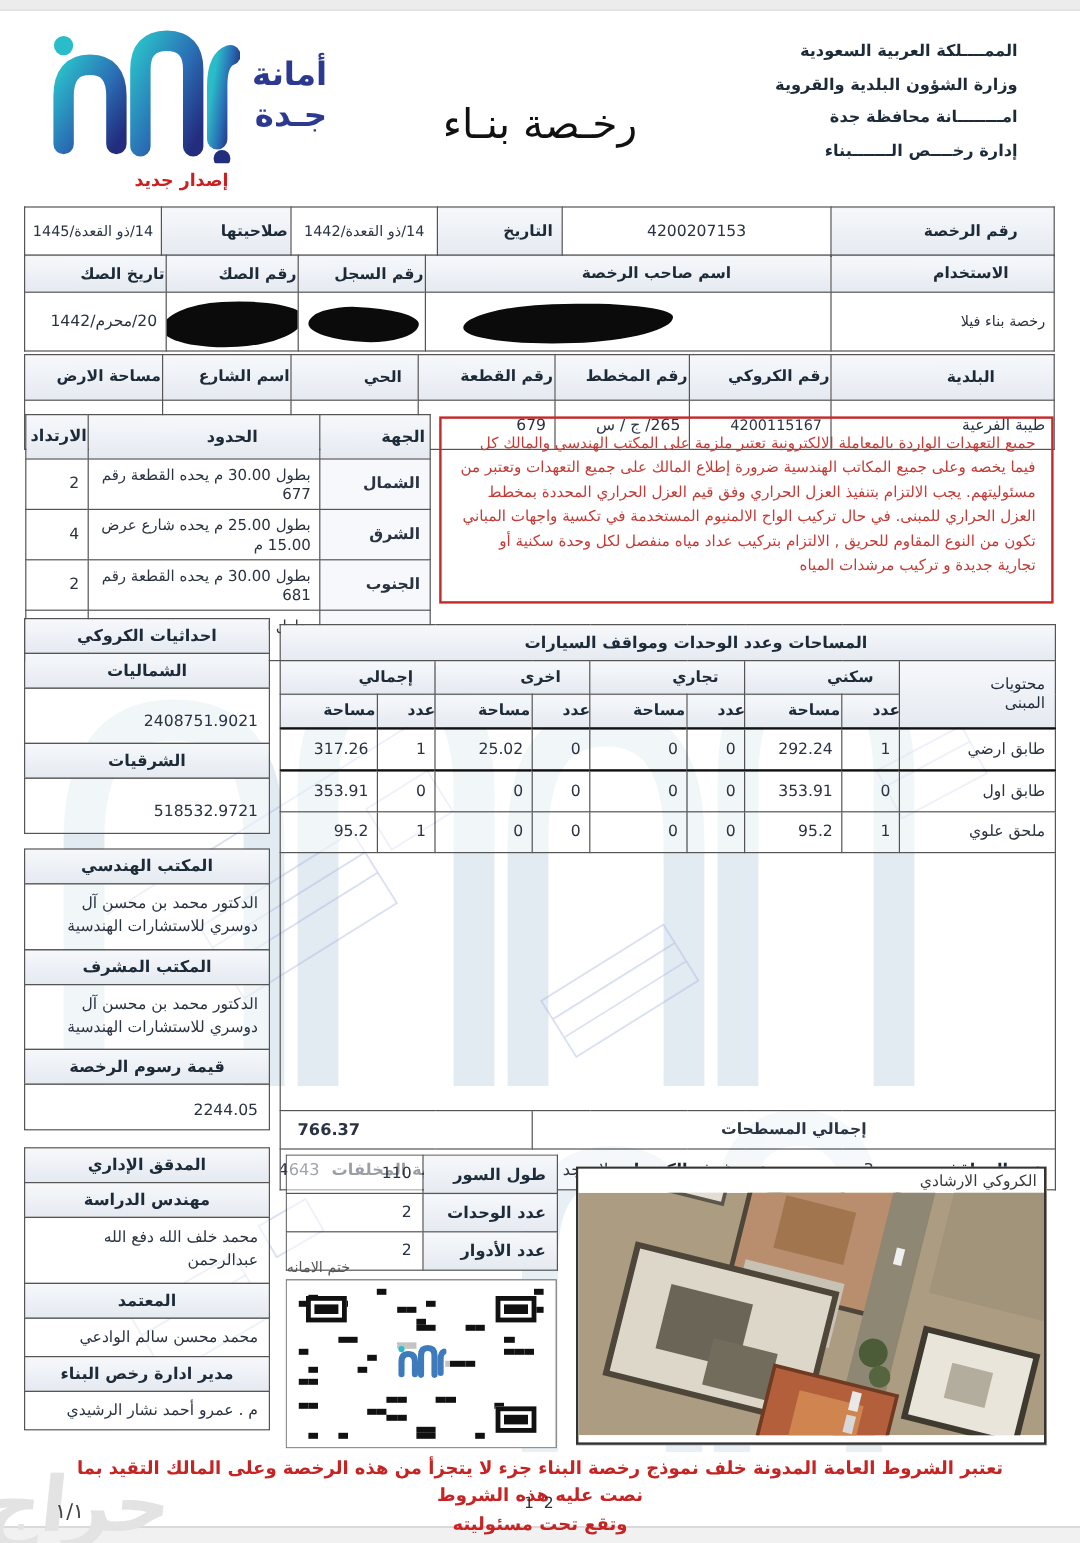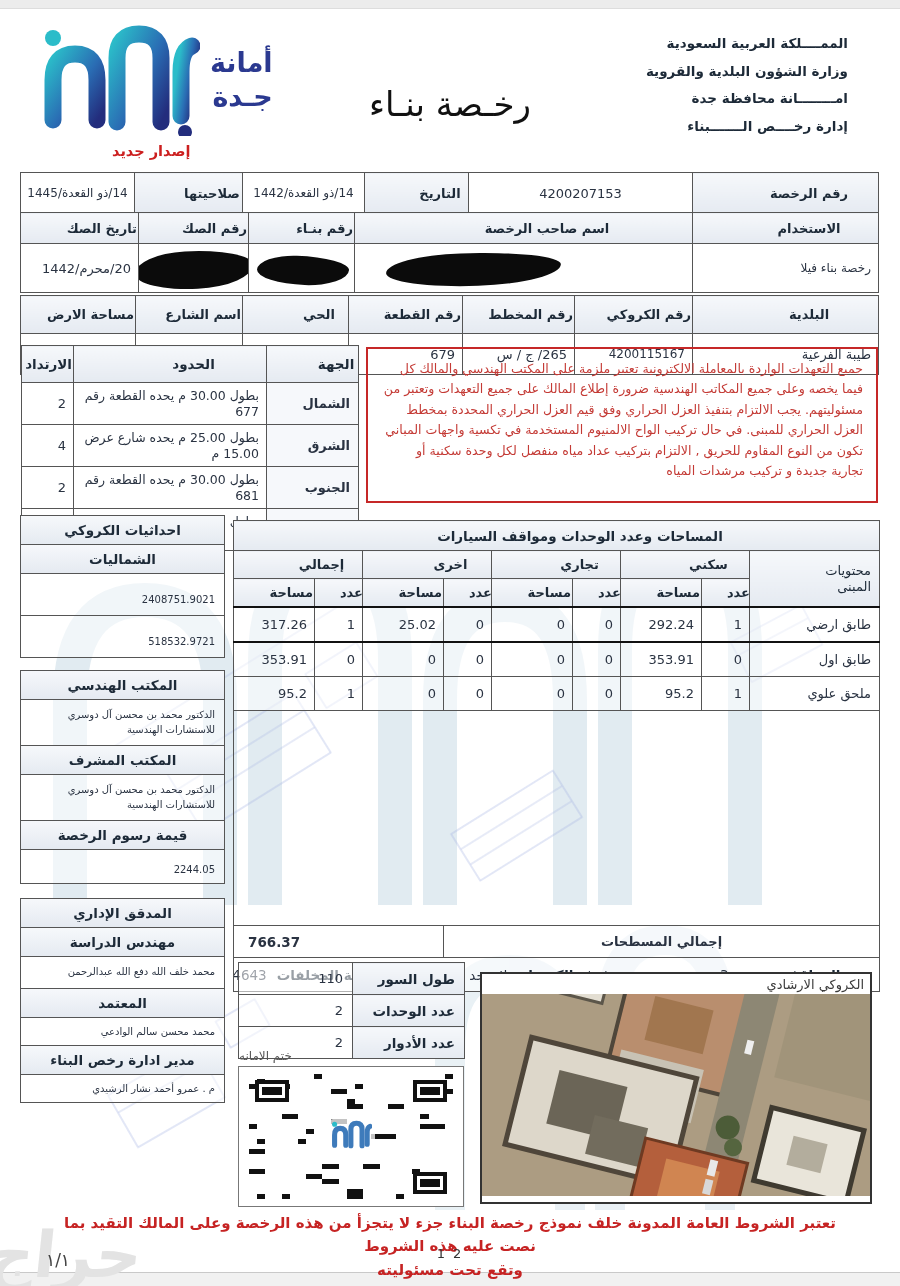--- a/index.html
+++ b/index.html
@@ -58,21 +58,21 @@
   .areas tr.sel td{border-top:2px solid #111;border-bottom:2px solid #111;}
   .areas td.total-val{text-align:left;padding-left:14px;font-weight:bold;font-size:13.5px;}
   .areas td.total-lbl{text-align:center;font-weight:bold;}
   .stats-row{display:flex;align-items:center;gap:0;font-size:13.5px;}
   .stats-row b{font-weight:bold;color:#1d2a38;}
 
   
   .sidebar{position:absolute;left:20px;top:516px;width:205px;z-index:2;}
   .sb{box-sizing:border-box;border:1px solid #555;margin-top:-1px;width:100%;}
   .sb.hd{background:linear-gradient(#f6f8fb,#e5eaf1);font-weight:bold;text-align:center;font-size:13.5px;padding:6px 4px;color:#1d2a38;}
-  .sb.vl{background:rgba(255,255,255,.55);text-align:right;font-size:10px;padding:8px 9px;color:#2a3342;}
+  .sb.vl{background:rgba(255,255,255,.55);text-align:right;font-size:13px;padding:8px 9px;color:#2a3342;}
   .sb.vl.num{padding:20px 9px 10px;}
   .sb.vl.two{line-height:1.45;min-height:30px;}
   .sb-gap{height:13px;border:none;margin:0;}
 
   
   .details{position:absolute;left:238px;top:962px;width:226px;}
   .details th{height:29px;text-align:right;padding-right:9px;font-size:13.5px;}
   .details td{height:29px;text-align:right;padding-right:9px;}
 
   
@@ -206,21 +206,21 @@
         <col style="width:186px">
         <col style="width:338px">
         <col style="width:106px">
         <col style="width:110px">
         <col style="width:118px">
       </colgroup>
     <tbody>
         <tr class="hdr">
       <th>الاستخدام</th>
       <th>اسم صاحب الرخصة</th>
-      <th>رقم بنـاء</th>
+      <th>رقم السجل</th>
       <th>رقم الصك</th>
       <th>تاريخ الصك</th>
     </tr>
     <tr class="valr">
       <td class="val-r" style="font-size:12px;">رخصة بناء فيلا</td>
       <td>
         <div class="blob" style="width:175px;height:33px;margin:3px 130px 0 0;transform:rotate(-2deg);"></div>
       </td>
       <td>
         <div class="blob" style="width:92px;height:29px;margin:5px 4px 0 0;transform:rotate(2deg);"></div>
@@ -387,20 +387,21 @@
         </div>
       </td>
     </tr>
   </tbody>
     </table>
 
   <div class="sidebar">
     <div class="sb hd">احداثيات الكروكي</div>
     <div class="sb hd">الشماليات</div>
     <div class="sb vl num">2408751.9021</div>
+    <div class="sb hd">الشرقيات</div>
     <div class="sb vl num">518532.9721</div>
     <div class="sb-gap"></div>
     <div class="sb hd">المكتب الهندسي</div>
     <div class="sb vl two" style="white-space:normal;">الدكتور محمد بن محسن آل دوسري للاستشارات الهندسية</div>
     <div class="sb hd">المكتب المشرف</div>
     <div class="sb vl two" style="white-space:normal;">الدكتور محمد بن محسن آل دوسري للاستشارات الهندسية</div>
     <div class="sb hd">قيمة رسوم الرخصة</div>
     <div class="sb vl num" style="padding:14px 9px 8px;">2244.05</div>
     <div class="sb-gap" style="height:15px;"></div>
     <div class="sb hd">المدقق الإداري</div>

